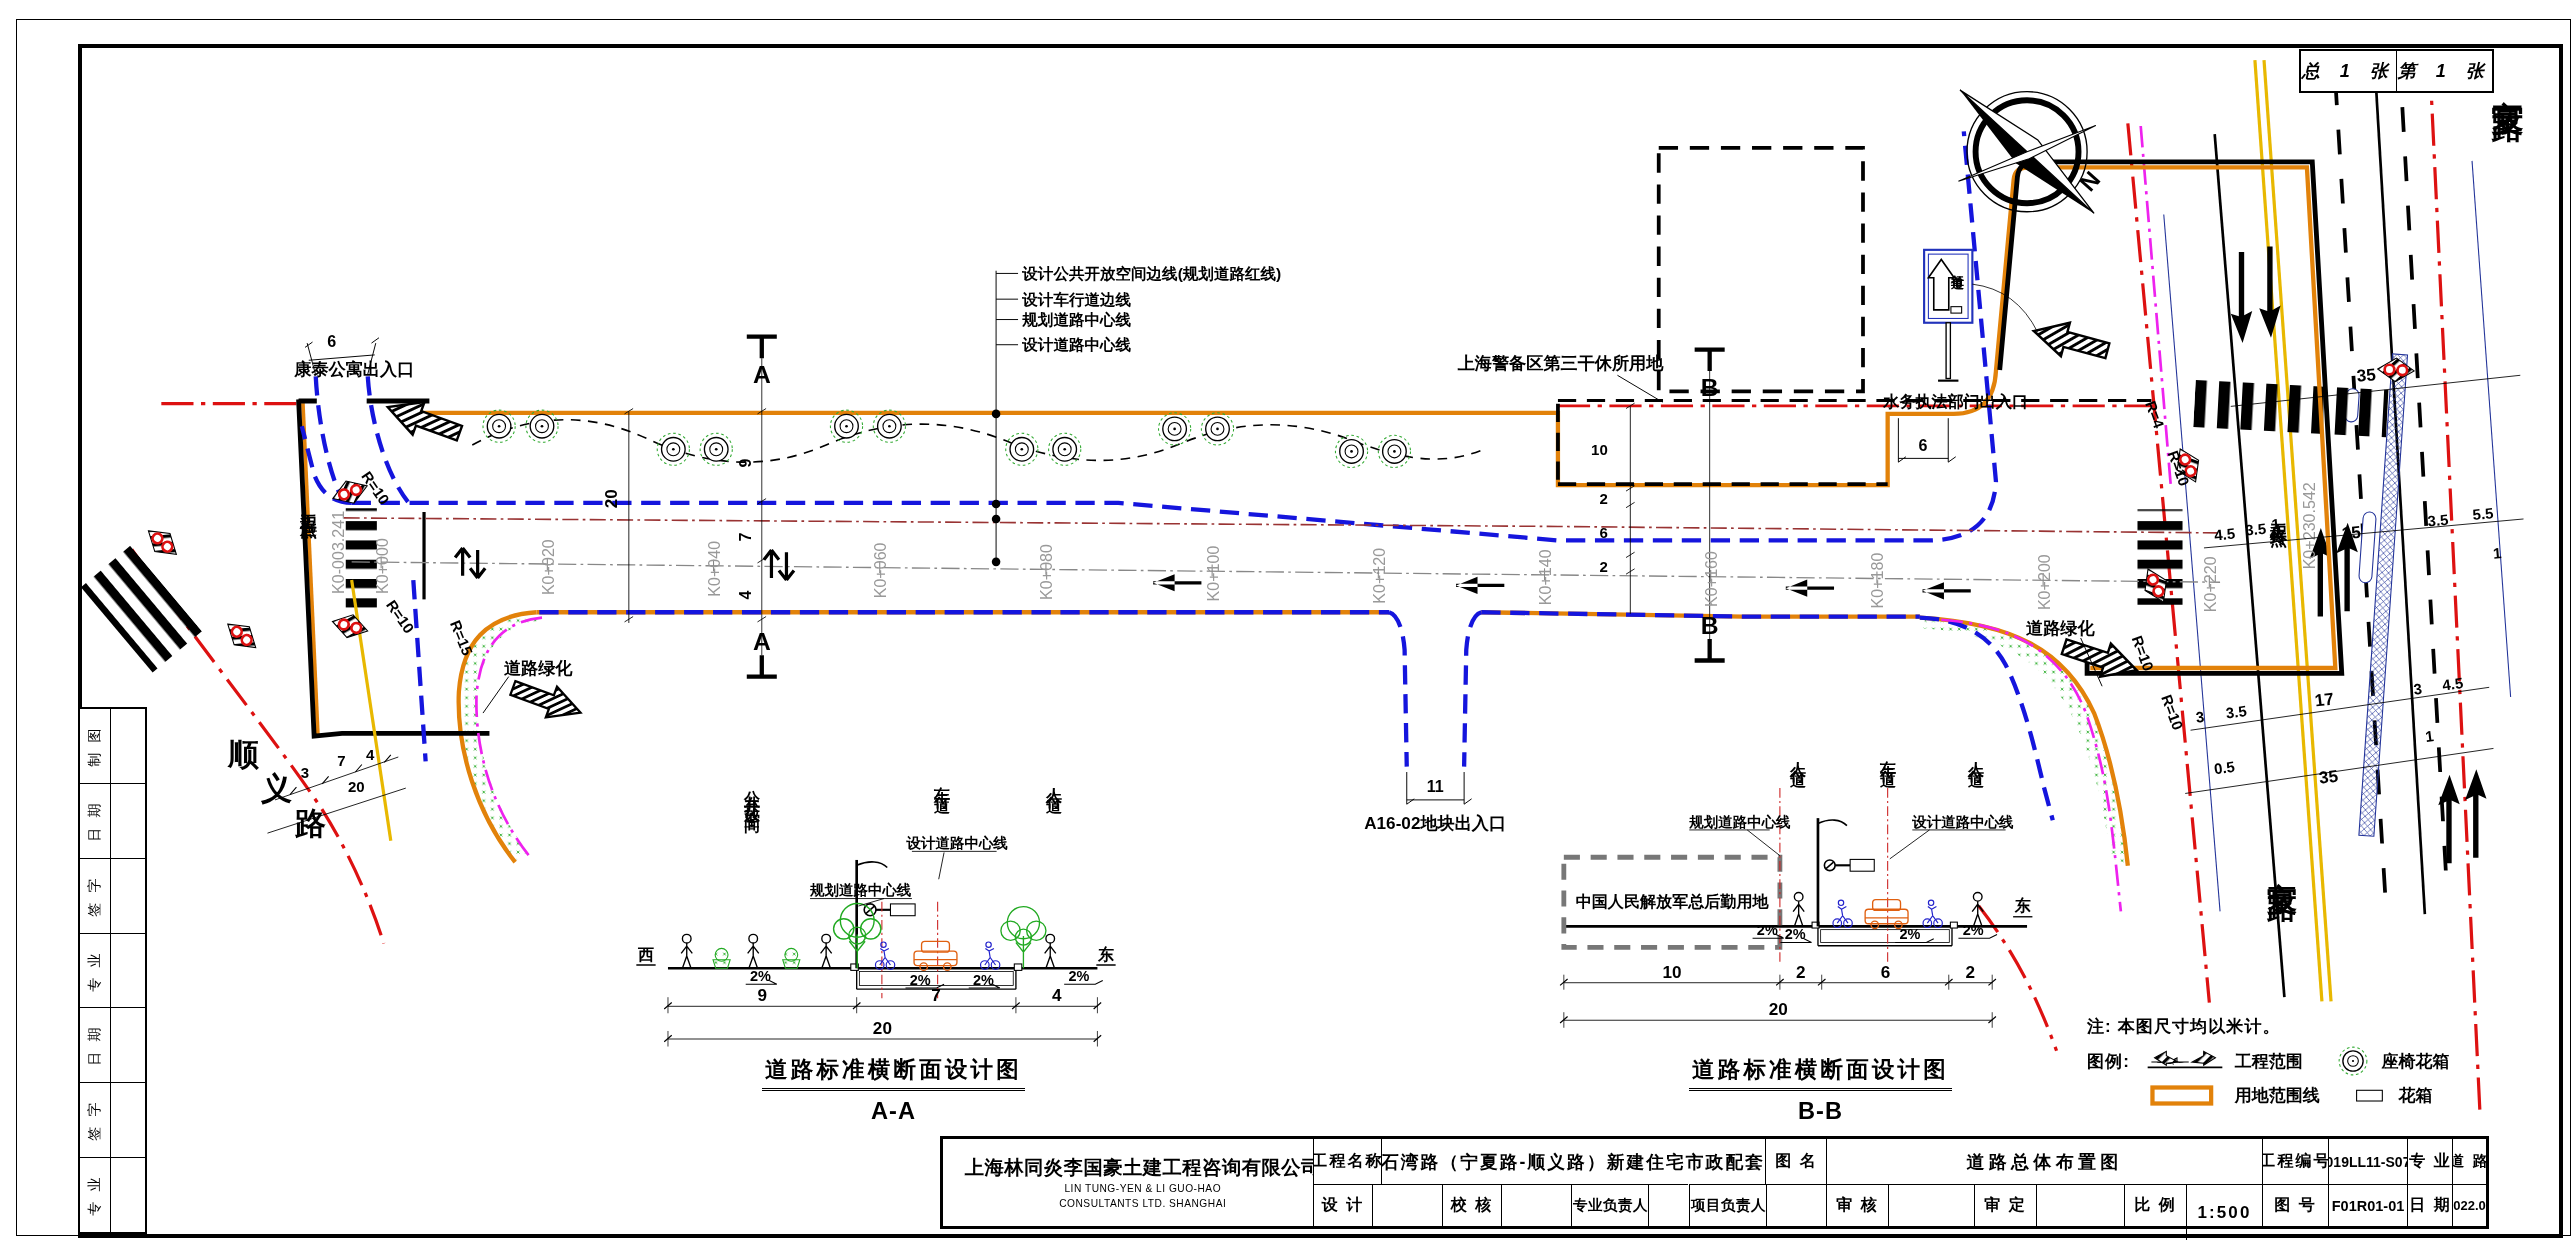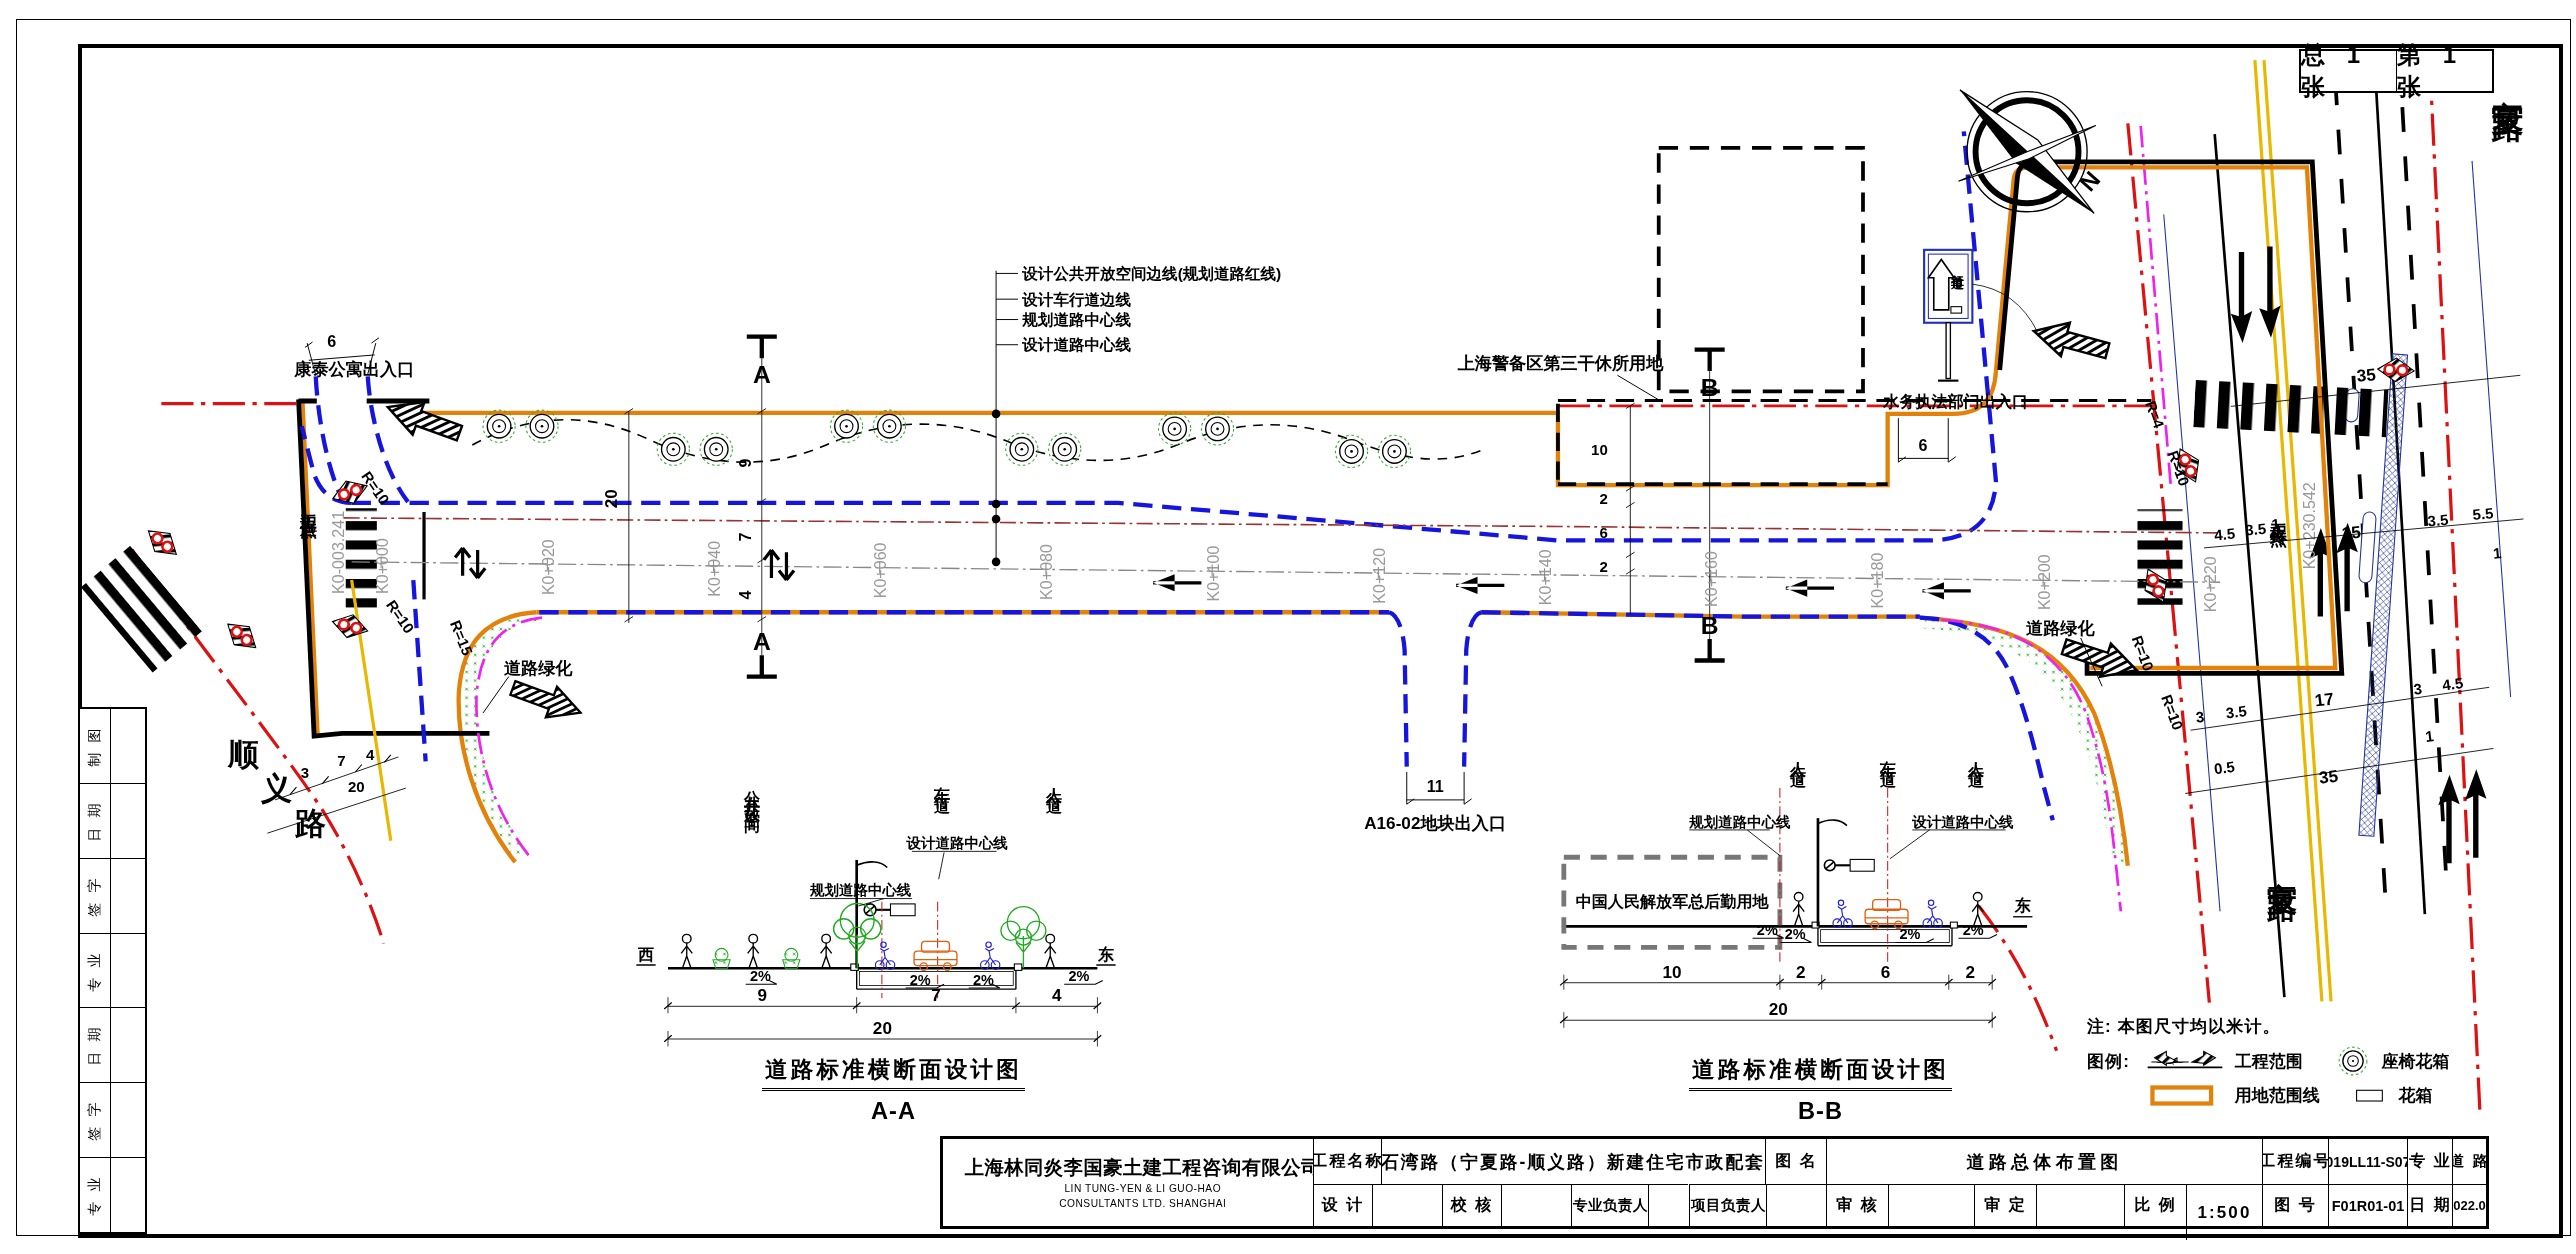--- a/index.html
+++ b/index.html
@@ -3,21 +3,21 @@
 <meta charset="utf-8">
 <style>
   html,body{margin:0;padding:0;background:#888;}
   .page{position:relative;width:2576px;height:1254px;background:#fff;overflow:hidden;
         font-family:"Liberation Sans",sans-serif;color:#000;}
   .abs{position:absolute;}
   .border-outer{left:16px;top:19.3px;width:2553px;height:1215px;border:1.6px solid #000;}
   .border-frame{left:78px;top:44px;width:2477px;height:1186px;border:4.8px solid #000;}
   
   .sheet-table{left:2299px;top:49px;width:191px;height:40px;display:flex;border:2.1px solid #000;background:#fff;}
-  .sheet-cell{flex:1;display:flex;align-items:center;justify-content:center;font-size:24px;font-weight:bold;letter-spacing:7.5px;}
+  .sheet-cell{flex:1;display:flex;align-items:center;justify-content:center;font-size:18px;font-weight:bold;letter-spacing:7.5px;font-style:italic;}
   .sheet-cell+.sheet-cell{border-left:1.6px solid #000;}
   
   .big-title{left:912px;top:91px;width:515px;text-align:center;font-size:83px;font-weight:bold;letter-spacing:0.55em;font-family:"Liberation Serif","DejaVu Serif",serif;}
   
   .v{writing-mode:vertical-rl;text-orientation:upright;letter-spacing:5.4px;line-height:1;}
   
   .sidebar{left:78px;top:707px;width:65px;height:523px;border:2.7px solid #000;display:flex;flex-direction:column;background:#fff;}
   .sb-row{flex:1;display:flex;border-bottom:1.6px solid #000;}
   .sb-row:last-child{border-bottom:none;}
   .sb-label{width:29.5px;border-right:1.6px solid #000;display:flex;align-items:center;justify-content:center;}

